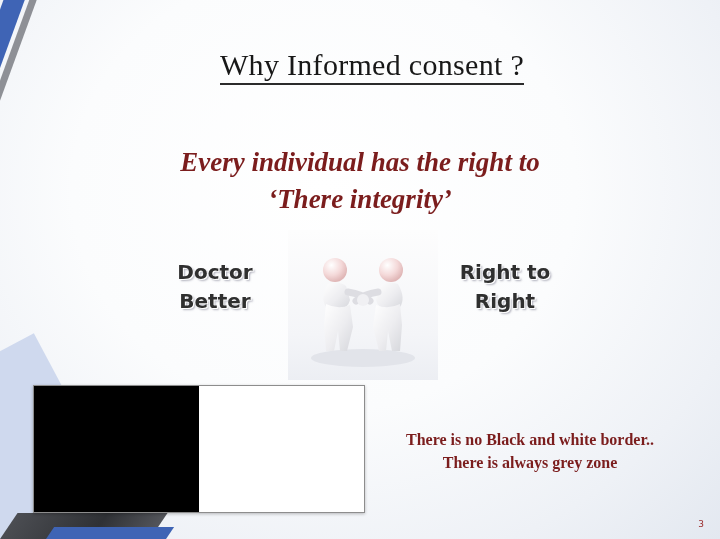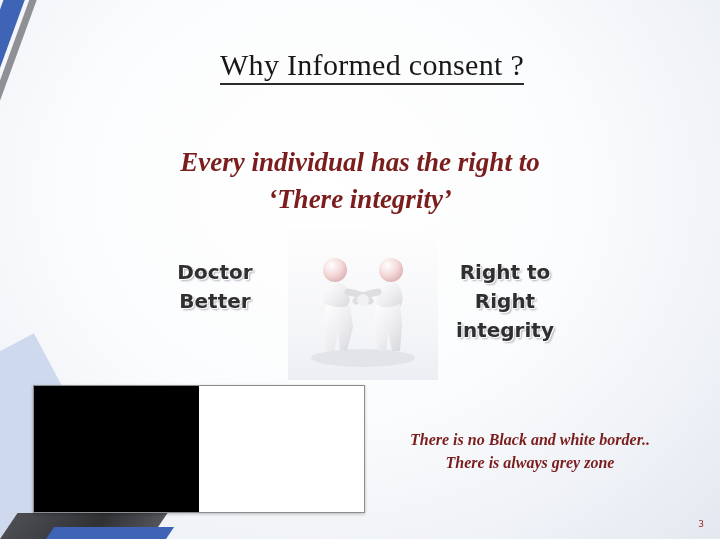--- a/index.html
+++ b/index.html
@@ -161,21 +161,20 @@
   .bw-white { width: 50%; background: #ffffff; }
 
   
   .note {
     position: absolute;
     left: 380px;
     top: 428px;
     width: 300px;
     text-align: center;
     font-size: 16px;
-    font-style: italic;
     font-weight: bold;
     line-height: 1.45;
     color: #7b1d1d;
   }
 
   
   .page-num {
     position: absolute;
     right: 16px;
     bottom: 10px;
@@ -242,21 +241,20 @@
         <path d="M90 62 q-14 2 -22 9" stroke="#dddde2" stroke-width="7" fill="none" stroke-linecap="round"></path>
         <circle cx="103" cy="40" r="12" fill="url(#headG)"></circle>
       </g>
       <circle cx="75" cy="70" r="6" fill="#f0f0f3"></circle>
     </svg>
   </div>
 
   <div class="caption right">
     <div>Right to</div>
     <div>Right</div>
-    <div>integrity</div>
   </div>
 
   <div class="bw-box">
     <div class="bw-black"></div>
     <div class="bw-white"></div>
   </div>
 
   <div class="note">
     <div>There is no Black and white border..</div>
     <div>There is always grey zone</div>

